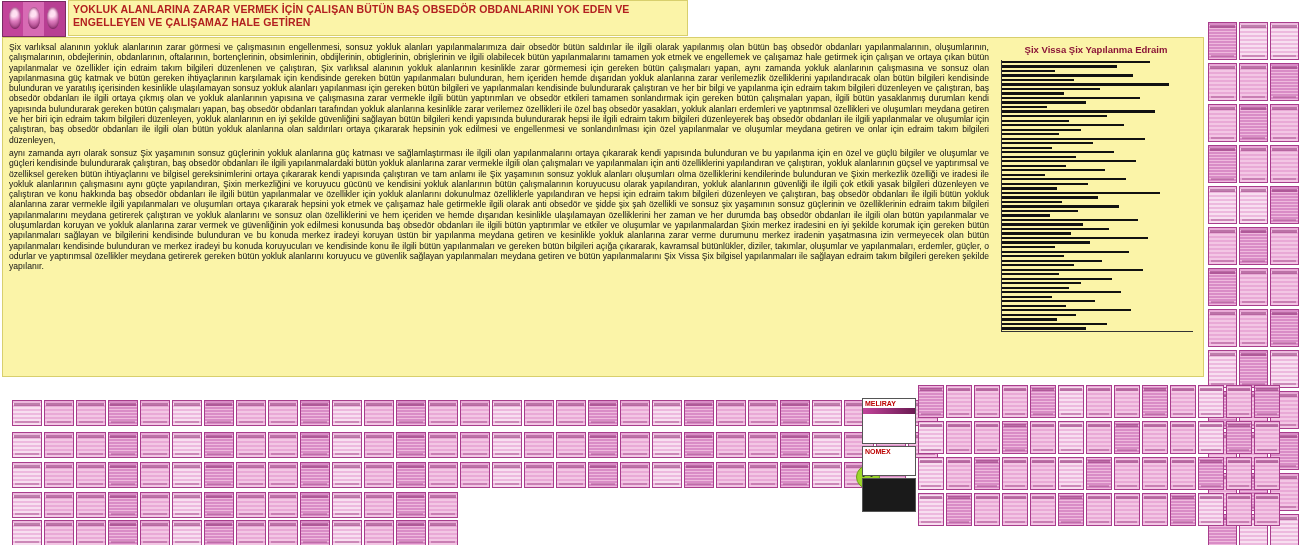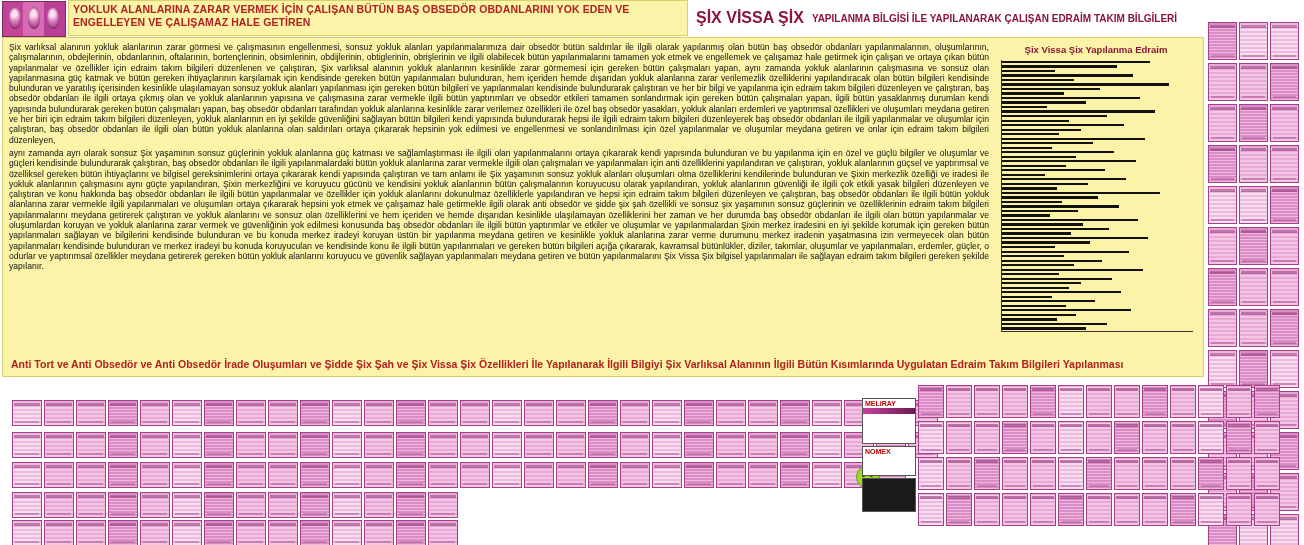--- a/index.html
+++ b/index.html
@@ -140,24 +140,20 @@
 <div class="root">
 
   <div class="header">
     <div class="hdr-logo">
       <span class="f f1"></span>
         <span class="f f2"></span>
         <span class="f f3"></span>
     </div>
     <div class="hdr-banner">
       <div class="hdr-banner-txt">YOKLUK ALANLARINA ZARAR VERMEK İÇİN ÇALIŞAN BÜTÜN BAŞ OBSEDÖR OBDANLARINI YOK EDEN VE ENGELLEYEN VE ÇALIŞAMAZ HALE GETİREN</div>
-    </div>
-    <div class="hdr-right">
-      <span class="hdr-title">ŞİX VİSSA ŞİX</span>
-      <span class="hdr-sub">YAPILANMA BİLGİSİ İLE YAPILANARAK ÇALIŞAN EDRAİM TAKIM BİLGİLERİ</span>
     </div>
   </div>
 
   <div class="main-panel">
     <div class="text-col">
       <p>Şix varlıksal alanının yokluk alanlarının zarar görmesi ve çalışmasının engellenmesi, sonsuz yokluk alanları yapılanmalarımıza dair obsedör bütün saldırılar ile ilgili olarak yapılanmış olan bütün baş obsedör obdanları yapılanmalarının, oluşumlarının, çalışmalarının, obdejlerinin, obdanlarının, oftalarının, bortençlerinin, obsimlerinin, obdijlerinin, obtiglerinin, obrişlerinin ve ilgili olabilecek bütün yapılanmalarını tamamen yok etmek ve engellemek ve çalışamaz hale getirmek için çalışan ve ortaya çıkan bütün yapılanmalar ve özellikler için edraim takım bilgileri düzenlenen ve çalıştıran, Şix varlıksal alanının yokluk alanlarının kesinlikle zarar görmemesi için gereken bütün çalışmaları yapan, aynı zamanda yokluk alanlarının çalışmasına ve sonsuz olan yapılanmasına güç katmak ve bütün gereken ihtiyaçlarının karşılamak için kendisinde gereken bütün yapılanmaları bulunduran, hem içeriden hemde dışarıdan yokluk alanlarına zarar verilemezlik özelliklerini yapılandıracak olan bütün bilgileri kendisinde bulunduran ve yaratılış içerisinden kesinlikle ulaşılamayan sonsuz yokluk alanları yapılanması için gereken bütün bilgileri ve yapılanmaları kendisinde bulundurarak çalıştıran ve her bir bilgi ve yapılanma için edraim takım bilgileri düzenleyen ve çalıştıran, baş obsedör obdanları ile ilgili ortaya çıkmış olan ve yokluk alanlarının yapısına ve çalışmasına zarar vermekle ilgili bütün yaptırımları ve obsedör etkileri tamamen sonlandırmak için gereken bütün çalışmaları yapan, ilgili bütün yasaklanmış durumları kendi yapısında bulundurarak gereken bütün çalışmaları yapan, baş obsedör obdanları tarafından yokluk alanlarına kesinlikle zarar verilemez özellikleri ile özel baş obsedör yasakları, yokluk alanları erdemleri ve yaptırımsal özellikleri ve oluşumları meydana getiren ve her biri için edraim takım bilgileri düzenleyen, yokluk alanlarının en iyi şekilde güvenliğini sağlayan bütün bilgileri kendi yapısında bulundurarak hepsi ile ilgili edraim takım bilgileri düzenleyerek baş obsedör obdanları ile ilgili yapılanmalar ve oluşumlar için çalıştıran, baş obsedör obdanları ile ilgili olan bütün yokluk alanlarına olan saldırıları ortaya çıkararak hepsinin yok edilmesi ve engellenmesi ve sonlandırılması için özel yapılanmalar ve oluşumlar meydana getiren ve onlar için edraim takım bilgileri düzenleyen,</p>
       <p>aynı zamanda ayrı olarak sonsuz Şix yaşamının sonsuz güçlerinin yokluk alanlarına güç katması ve sağlamlaştırması ile ilgili olan yapılanmalarını ortaya çıkararak kendi yapısında bulunduran ve bu yapılanma için en özel ve güçlü bilgiler ve oluşumlar ve güçleri kendisinde bulundurarak çalıştıran, baş obsedör obdanları ile ilgili yapılanmalardaki bütün yokluk alanlarına zarar vermekle ilgili olan çalışmaları ve yapılanmaları için anti özelliklerini yapılandıran ve çalıştıran, yokluk alanlarının güçsel ve yaptırımsal ve özelliksel gereken bütün ihtiyaçlarını ve bilgisel gereksinimlerini ortaya çıkararak kendi yapısında çalıştıran ve tam anlamı ile Şix yaşamının sonsuz yokluk alanları oluşumları olma özelliklerini kendilerinde bulunduran ve Şixin merkezlik özelliği ve iradesi ile yokluk alanlarının çalışmasını aynı güçte yapılandıran, Şixin merkezliğini ve koruyucu gücünü ve kendisini yokluk alanlarının bütün çalışmalarının koruyucusu olarak yapılandıran, yokluk alanlarının güvenliği ile ilgili çok etkili yasak bilgileri düzenleyen ve çalıştıran ve konu hakkında baş obsedör obdanları ile ilgili bütün yapılanmalar ve özellikler için yokluk alanlarını dokunulmaz özelliklerle yapılandıran ve hepsi için edraim takım bilgileri düzenleyen ve çalıştıran, baş obsedör obdanları ile ilgili bütün yokluk alanlarına zarar vermekle ilgili yapılanmaları ve oluşumları ortaya çıkararak hepsini yok etmek ve çalışamaz hale getirmekle ilgili olarak anti obsedör ve şidde şix şah özellikli ve sonsuz şix yaşamının sonsuz güçlerinin ve özelliklerinin edraim takım bilgileri yapılanmalarını meydana getirerek çalıştıran ve yokluk alanlarını ve sonsuz olan özelliklerini ve hem içeriden ve hemde dışarıdan kesinlikle ulaşılamayan özelliklerini her zaman ve her durumda baş obsedör obdanları ile ilgili olan bütün yapılanmalar ve oluşumlardan koruyan ve yokluk alanlarına zarar vermek ve güvenliğinin yok edilmesi konusunda baş obsedör obdanları ile ilgili bütün yaptırımlar ve etkiler ve oluşumlar ve yapılanmalardan Şixin merkez iradesini en iyi şekilde korumak için gereken bütün yapılanmaları sağlayan ve bilgilerini kendisinde bulunduran ve bu konuda merkez iradeyi koruyan üstün bir yapılanma meydana getiren ve kesinlikle yokluk alanlarına zarar verme durumunu merkez iradenin yaşatmasına izin vermeyecek olan bütün yapılanmaları kendisinde bulunduran ve merkez iradeyi bu konuda koruyucuları ve kendisinde konu ile ilgili bütün yapılanmaları ve gereken bütün bilgileri açığa çıkararak, kavramsal bütünlükler, diziler, takımlar, oluşumlar ve yapılanmaları, erdemler, güçler, o odurlar ve yaptırımsal özellikler meydana getirerek gereken bütün yokluk alanlarını koruyucu ve güvenlik sağlayan yapılanmaları meydana getiren ve bütün yapılanmalarını Şix Vissa Şix bilgisel yapılanmaları ile sağlayan edraim takım bilgileri gereken şekilde yapılanır.</p>
     </div>
 
     <div class="chart-box">
@@ -219,21 +215,20 @@
           <div class="bar" style="top: 240.196px; height: 2.25833px; width: 93.1125px;"></div>
           <div class="bar" style="top: 244.713px; height: 2.25833px; width: 64.4625px;"></div>
           <div class="bar" style="top: 249.23px; height: 2.25833px; width: 128.925px;"></div>
           <div class="bar" style="top: 253.746px; height: 2.25833px; width: 74.0125px;"></div>
           <div class="bar" style="top: 258.263px; height: 2.25833px; width: 54.9125px;"></div>
           <div class="bar" style="top: 262.78px; height: 2.25833px; width: 105.05px;"></div>
           <div class="bar" style="top: 267.296px; height: 2.25833px; width: 83.5625px;"></div>
         </div>
     </div>
 
-    <div class="footer-line">Anti Tort ve Anti Obsedör ve Anti Obsedör İrade Oluşumları ve Şidde Şix Şah ve Şix Vissa Şix Özellikleri İle Yapılanarak İlgili Bilgiyi Şix Varlıksal Alanının İlgili Bütün Kısımlarında Uygulatan Edraim Takım Bilgileri Yapılanması</div>
   </div>
 
   <div class="right-strip" id="right-strip">
       <div class="card dense" style="position: absolute; left: 0px; top: 0px; width: 29px; height: 38px;"></div>
       <div class="card light" style="position: absolute; left: 31px; top: 0px; width: 29px; height: 38px;"></div>
       <div class="card light" style="position: absolute; left: 62px; top: 0px; width: 29px; height: 38px;"></div>
       <div class="card " style="position: absolute; left: 0px; top: 41px; width: 29px; height: 38px;"></div>
       <div class="card " style="position: absolute; left: 31px; top: 41px; width: 29px; height: 38px;"></div>
       <div class="card dense" style="position: absolute; left: 62px; top: 41px; width: 29px; height: 38px;"></div>
       <div class="card " style="position: absolute; left: 0px; top: 82px; width: 29px; height: 38px;"></div>

